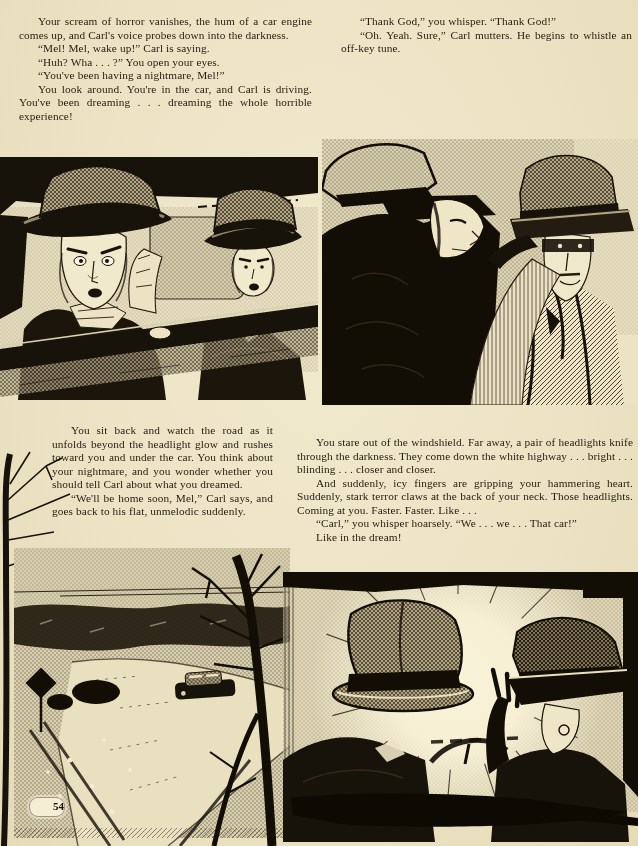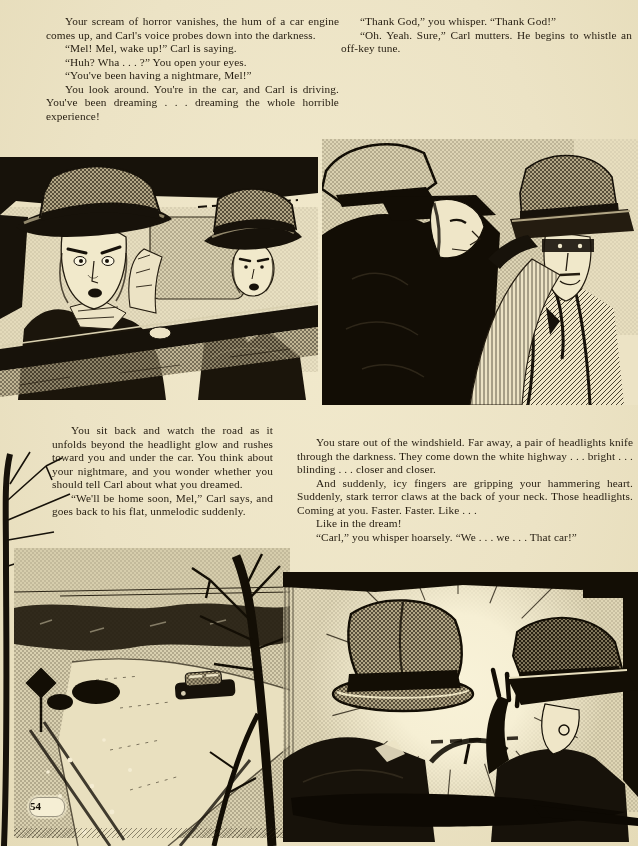--- a/index.html
+++ b/index.html
@@ -9,21 +9,21 @@
     font-family:"Liberation Serif","DejaVu Serif",serif;
     color:#241c10;
   }
   .tblock{position:absolute;text-align:justify;font-size:11.3px;line-height:13.5px;letter-spacing:.1px;}
   .tblock p{margin:0;text-indent:19px;}
   .fig{position:absolute;pointer-events:none;}
   .fig svg{display:block;}
   #pageno{
     position:absolute;left:29px;top:797px;width:34px;height:18px;
     background:#f5eed4;border:1px solid rgba(23,18,10,.4);border-radius:9px;
-    font-weight:bold;font-size:11px;line-height:17px;text-align:left;color:#17120a;
+    font-weight:bold;font-size:11px;line-height:17px;text-align:right;color:#17120a;
     box-shadow:0 0 0 2px rgba(245,238,212,.55);
   }
 </style>
 </head>
 <body>
 
 <svg width="0" height="0" style="position:absolute" aria-hidden="true">
   <defs>
     <pattern id="ht-lt" width="4" height="4" patternUnits="userSpaceOnUse">
       <rect width="4" height="4" fill="#d9d0b0"></rect>
@@ -47,43 +47,43 @@
       <path d="M2 0 V8" stroke="#2a2315" stroke-width="0.9"></path>
     </pattern>
     <radialGradient id="glare" cx="50%" cy="50%" r="50%">
       <stop offset="0%" stop-color="#f8f2d8"></stop>
       <stop offset="45%" stop-color="#f6efd4"></stop>
       <stop offset="100%" stop-color="#f6efd4" stop-opacity="0"></stop>
     </radialGradient>
   </defs>
 </svg>
 
-<div class="tblock" style="left:46px;top:15px;width:293px;">
+<div class="tblock" style="left:19px;top:15px;width:293px;">
   <p>Your scream of horror vanishes, the hum of a car engine comes up, and Carl's voice probes down into the darkness.</p>
   <p>“Mel! Mel, wake up!” Carl is saying.</p>
   <p>“Huh? Wha . . . ?” You open your eyes.</p>
   <p>“You've been having a nightmare, Mel!”</p>
   <p>You look around. You're in the car, and Carl is driving. You've been dreaming . . . dreaming the whole horrible experience!</p>
 </div>
 
 <div class="tblock" style="left:341px;top:15px;width:291px;">
   <p>“Thank God,” you whisper. “Thank God!”</p>
   <p>“Oh. Yeah. Sure,” Carl mutters. He begins to whistle an off-key tune.</p>
 </div>
 
 <div class="tblock" style="left:52px;top:424px;width:221px;">
   <p>You sit back and watch the road as it unfolds beyond the headlight glow and rushes toward you and under the car. You think about your nightmare, and you wonder whether you should tell Carl about what you dreamed.</p>
   <p>“We'll be home soon, Mel,” Carl says, and goes back to his flat, unmelodic suddenly.</p>
 </div>
 
 <div class="tblock" style="left:297px;top:436px;width:336px;">
   <p>You stare out of the windshield. Far away, a pair of headlights knife through the darkness. They come down the white highway . . . bright . . . blinding . . . closer and closer.</p>
   <p>And suddenly, icy fingers are gripping your hammering heart. Suddenly, stark terror claws at the back of your neck. Those headlights. Coming at you. Faster. Faster. Like . . .</p>
+  <p>“Carl,” you whisper hoarsely. “We . . . we . . . That car!”</p>
   <p>Like in the dream!</p>
-  <p>“Carl,” you whisper hoarsely. “We . . . we . . . That car!”</p>
 </div>
 
 <div class="fig" style="left:0;top:157px;" role="img" aria-label="Ink drawing: two startled men in fedoras seen through a car windshield at night, driver wide-eyed, dashboard below">
 <svg width="318" height="243" viewBox="0 0 318 243">
   <rect x="0" y="50" width="318" height="165" fill="url(#ht-lt)" opacity="0.35"></rect>
 
   <path d="M0,0 H318 V36 L262,42 L150,39 L62,48 L16,44 L0,58 Z" fill="#17120a"></path>
   <path d="M198,50 L298,43" stroke="#17120a" stroke-width="2" stroke-dasharray="9 5"></path>
   <path d="M0,58 L28,60 L22,150 L0,162 Z" fill="#17120a"></path>
 

